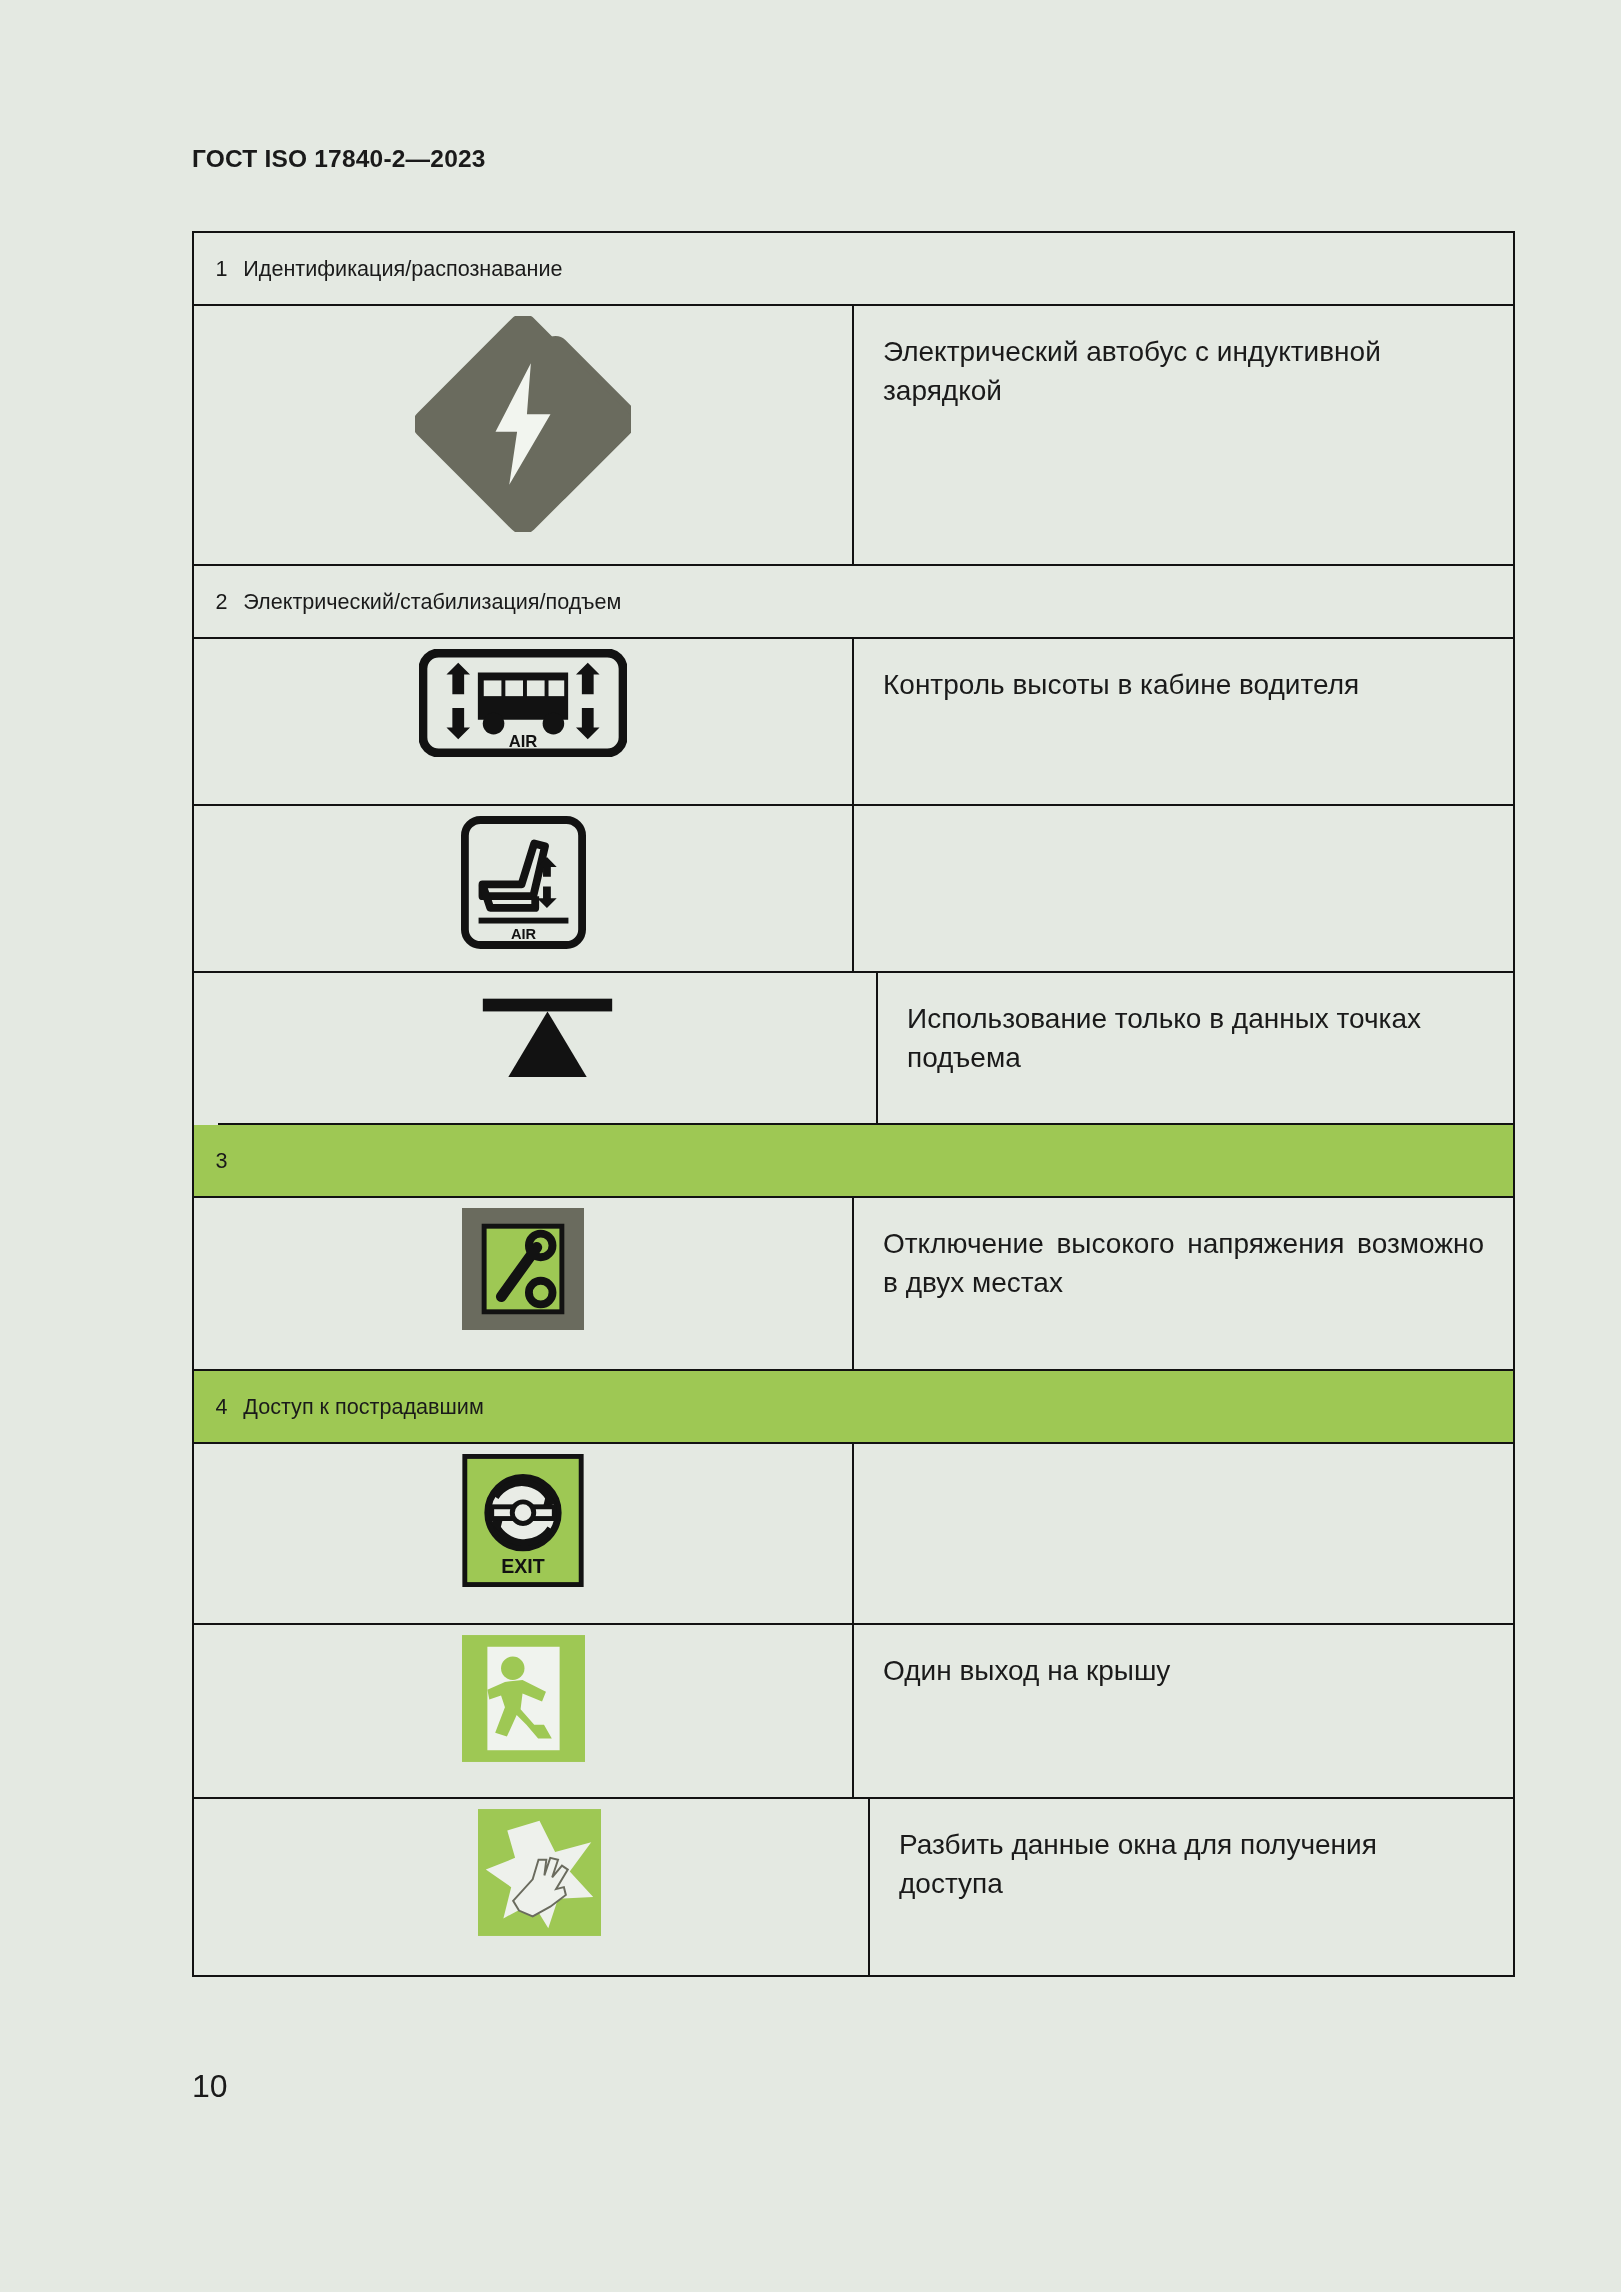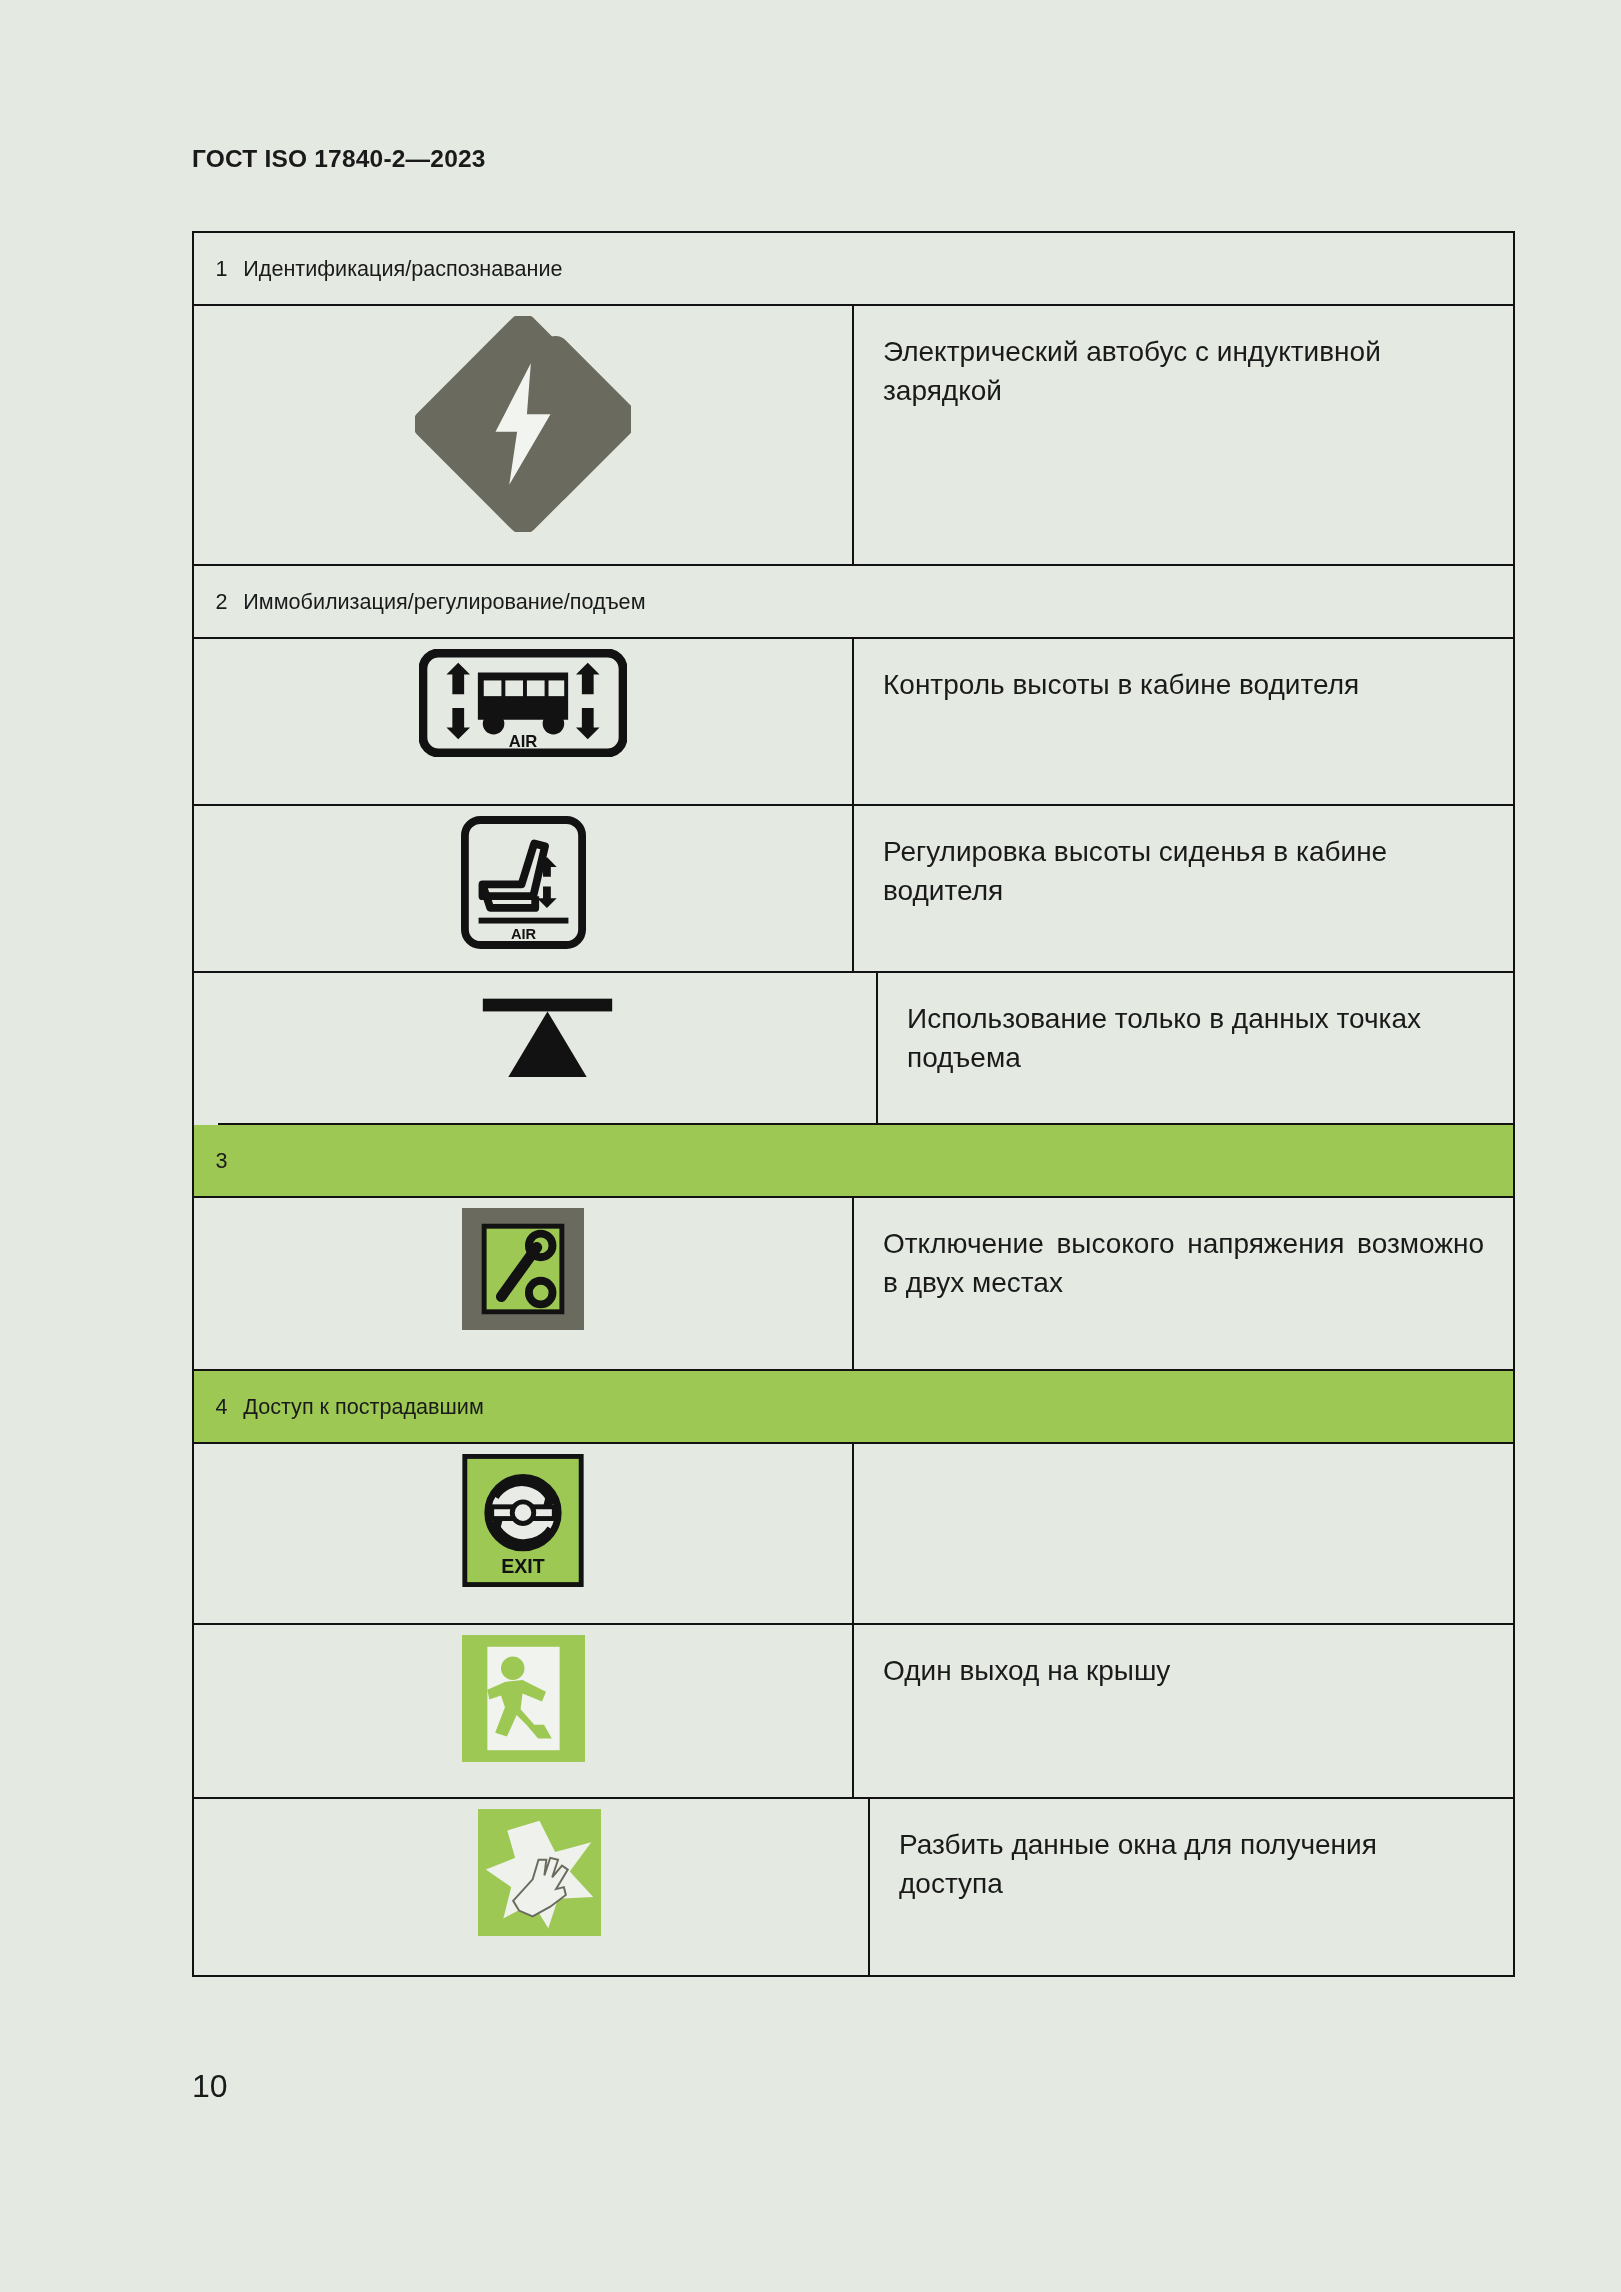--- a/index.html
+++ b/index.html
@@ -114,21 +114,21 @@
             </g>
             <path d="M118 48 L82 118 L104 118 L96 172 L138 100 L114 100 Z" fill="#f2f5ef"></path>
           </svg>
         </span>
       </div>
       <div class="cell-desc">Электрический автобус с индуктивной зарядкой</div>
     </div>
 
     <div class="section-head light">
       <span class="num">2</span>
-      <span>Иммобилизация/регулирование/подъем</span>
+      <span>Электрический/стабилизация/подъем</span>
     </div>
 
     <div class="row" style="height:167px;">
       <div class="cell-icon">
         <span class="icon-wrap">
           <svg width="208" height="108" viewBox="0 0 212 110">
             <rect x="4" y="4" width="204" height="102" rx="16" ry="16" fill="none" stroke="#121212" stroke-width="9"></rect>
 
             <g fill="#121212">
               <path d="M28 26 L40 14 L52 26 L46 26 L46 46 L34 46 L34 26 Z"></path>
@@ -167,21 +167,20 @@
 
             <g fill="#121212">
               <path d="M88 42 L98 52 L92 52 L92 62 L84 62 L84 52 L78 52 Z"></path>
               <path d="M88 94 L98 84 L92 84 L92 72 L84 72 L84 84 L78 84 Z"></path>
             </g>
             <rect x="18" y="104" width="92" height="6" fill="#121212"></rect>
             <text x="64" y="126" font-family="Liberation Sans, sans-serif" font-size="15" font-weight="bold" fill="#121212" text-anchor="middle">AIR</text>
           </svg>
         </span>
       </div>
-      <div class="cell-desc">Регулировка высоты сиденья в кабине водителя</div>
     </div>
 
     <div class="row" style="height:152px;margin-left:24px;">
       <div class="cell-icon">
         <span class="icon-wrap">
           <svg width="149" height="98" viewBox="0 0 152 100">
             <rect x="10" y="16" width="132" height="13" fill="#121212"></rect>
             <path d="M76 29 L116 96 L36 96 Z" fill="#121212"></path>
           </svg>
         </span>

